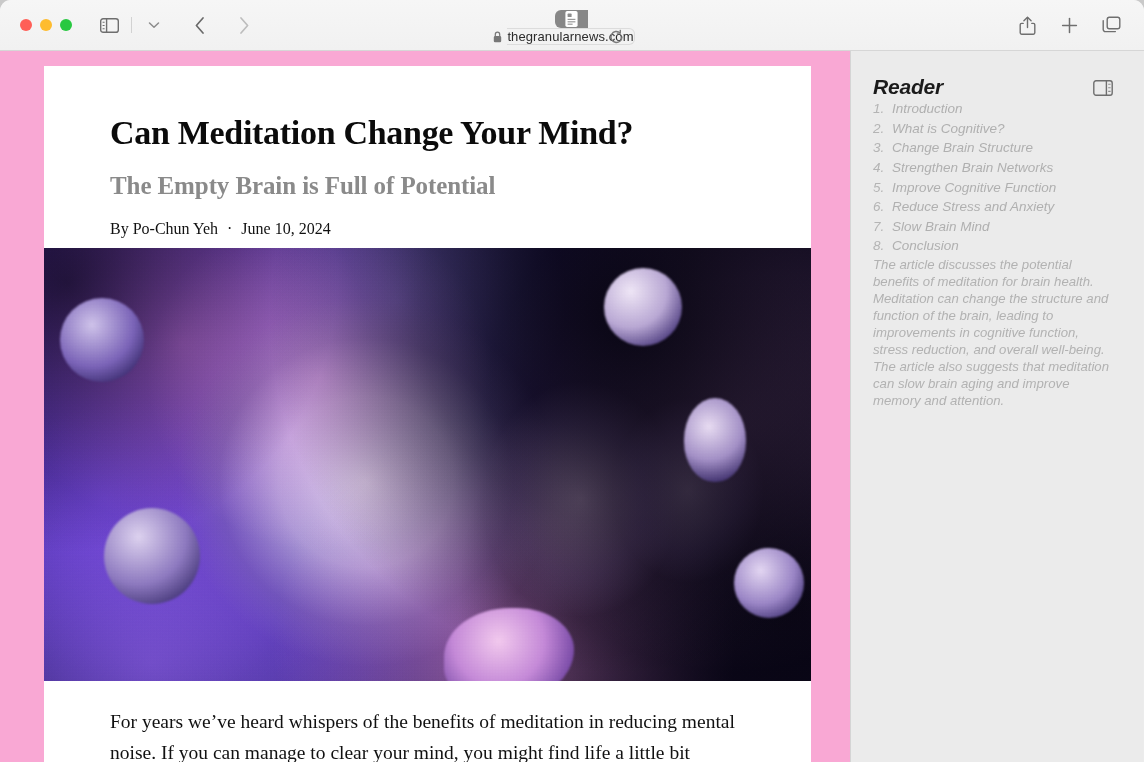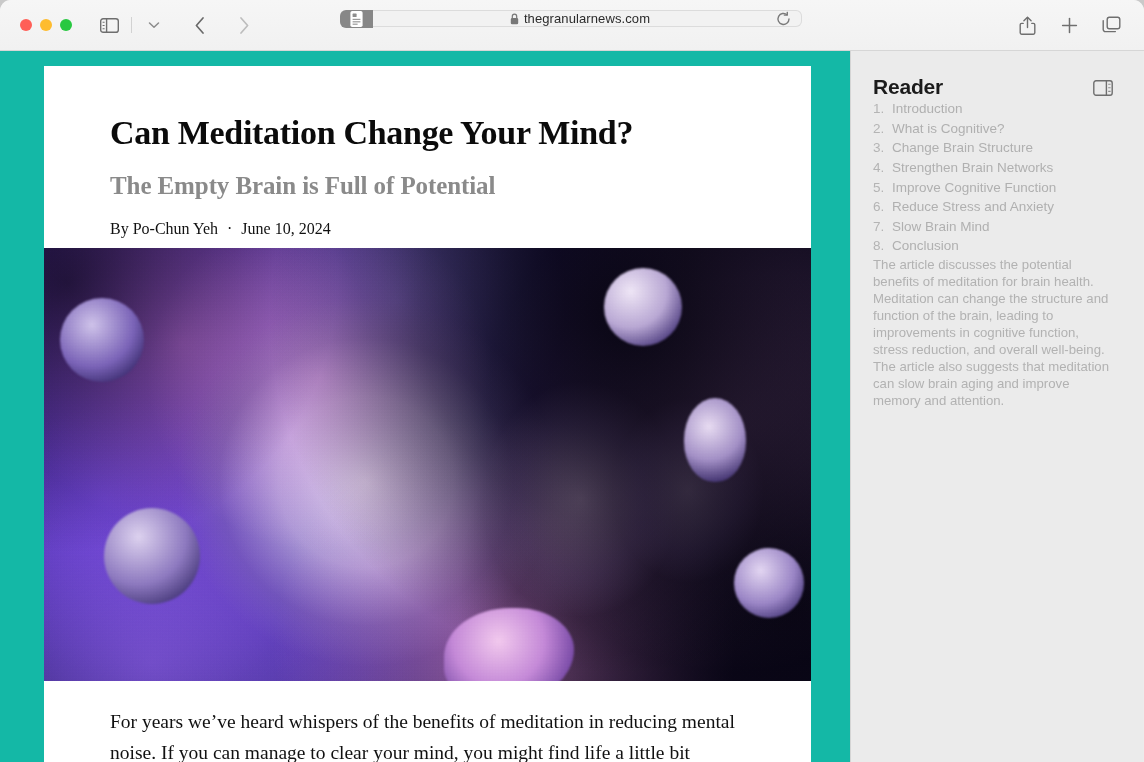--- a/index.html
+++ b/index.html
@@ -57,21 +57,22 @@
   }
 
   
   .address-wrap {
     position: absolute;
     left: 340px;
     width: 462px;
     height: 30px;
     top: 10px;
     display: flex;
-    align-items: flex-start;
+    align-items: center;
+    flex-direction: column;
   }
   .reader-btn {
     width: 33px;
     background: #878787;
     border-radius: 6px 0 0 6px;
     display: flex; align-items: center; justify-content: center;
     z-index: 2;
   }
   .address-bar {
     flex: 1;
@@ -111,21 +112,21 @@
 
   
   .content-area {
     display: flex;
     height: 711px;
   }
 
   .page-pane {
     width: 851px;
     height: 711px;
-    background: #14b8a6;
+    background: #f9a8d4;
     position: relative;
     border-right: 1px solid #d4d4d4;
     overflow: hidden;
   }
 
   .article-card {
     position: absolute;
     left: 44px;
     top: 15px;
     width: 767px;
@@ -224,20 +225,21 @@
     color: #111;
   }
 
   
   .reader-pane {
     width: 292px;
     height: 711px;
     background: #ebebeb;
     padding: 24px 30px 0 22px;
     position: relative;
+    font-style: italic;
   }
   .reader-top {
     display: flex;
     align-items: flex-start;
     justify-content: space-between;
   }
   .reader-title {
     font-size: 21px;
     font-weight: bold;
     color: #1b1b1b;

